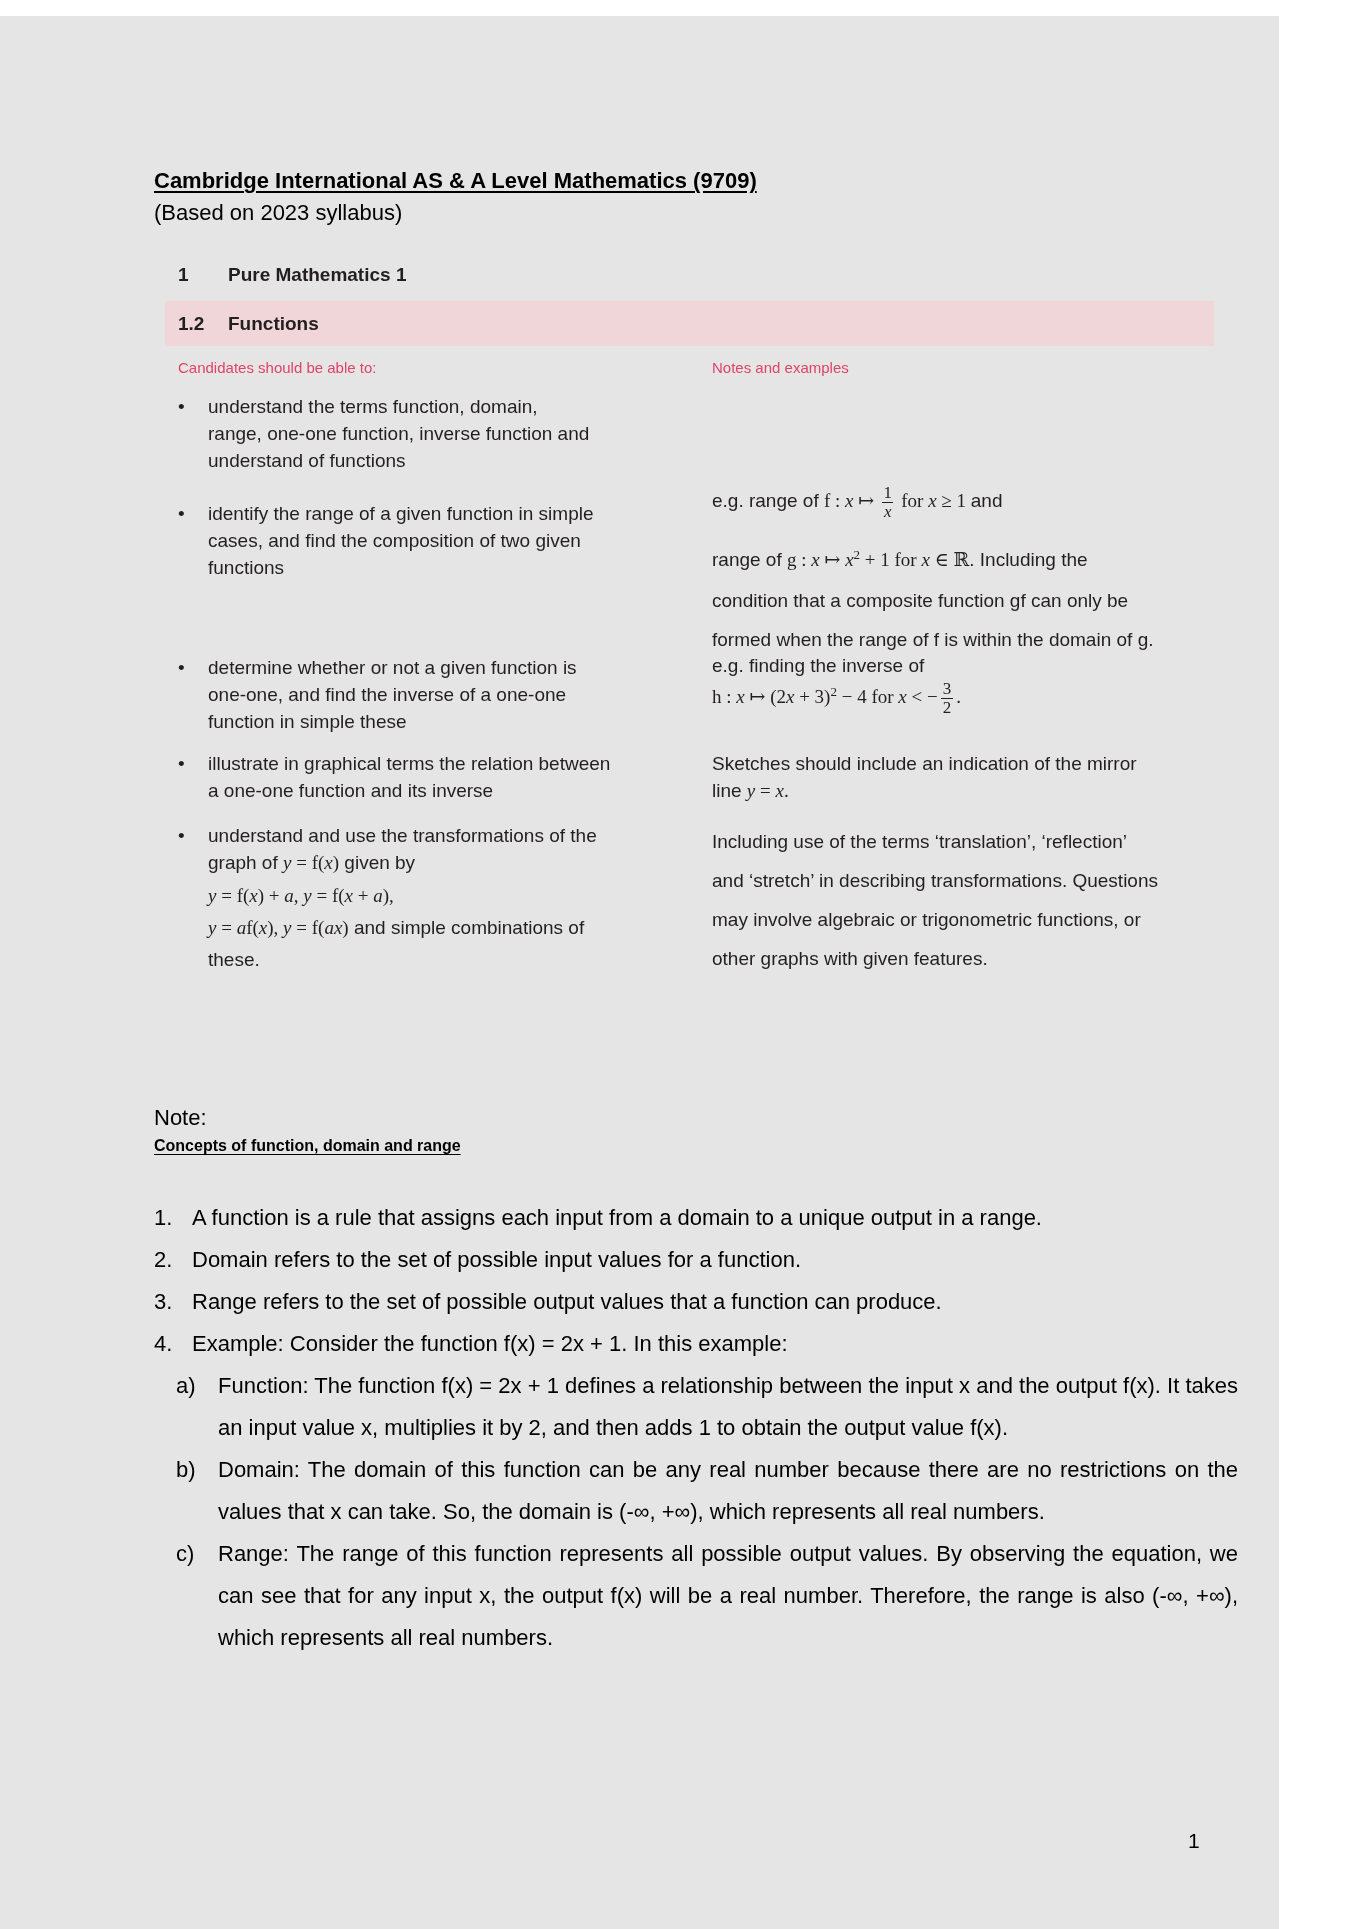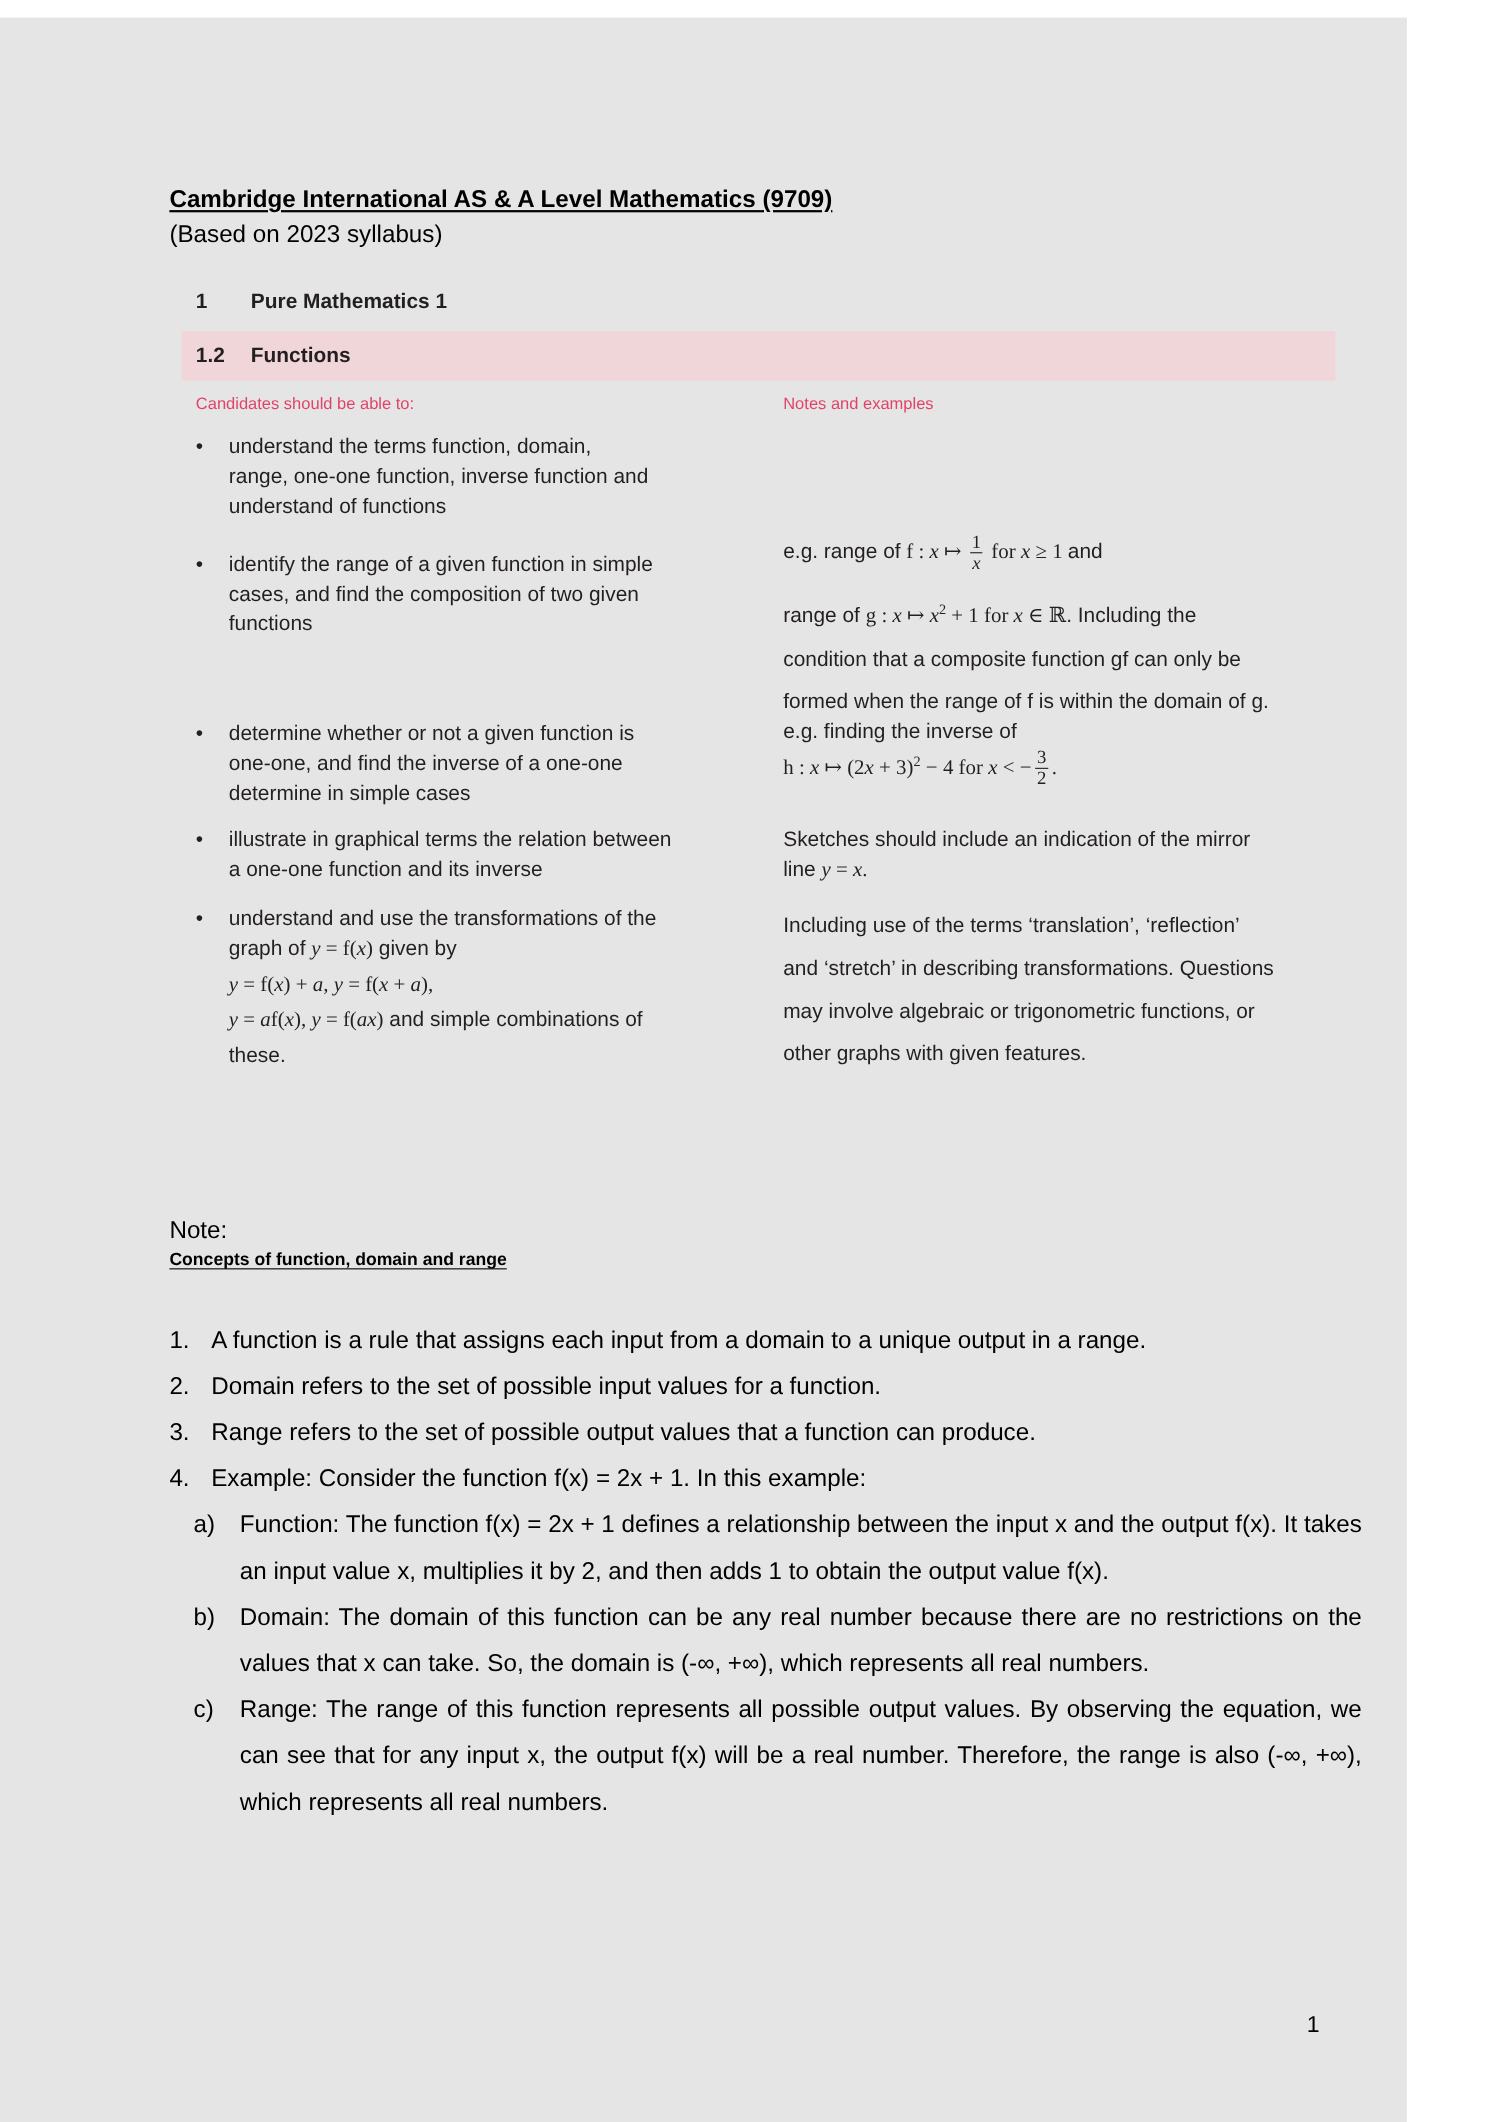--- a/index.html
+++ b/index.html
@@ -81,21 +81,21 @@
         <div class="line"><span class="st">identify the range of a given function in simple</span></div>
         <div class="line"><span class="st">cases, and find the composition of two given</span></div>
         <div class="line"><span class="st">functions</span></div>
       </div>
   </div>
   <div class="abs obj" style="left:178px;top:638px">
     <span class="dot">•</span>
     <div class="obj-text">
         <div class="line"><span class="st">determine whether or not a given function is</span></div>
         <div class="line"><span class="st">one-one, and find the inverse of a one-one</span></div>
-        <div class="line"><span class="st">determine in simple cases</span></div>
+        <div class="line"><span class="st">function in simple these</span></div>
       </div>
   </div>
   <div class="abs obj" style="left:178px;top:734px">
     <span class="dot">•</span>
     <div class="obj-text">
         <div class="line"><span class="st">illustrate in graphical terms the relation between</span></div>
         <div class="line"><span class="st">a one-one function and its inverse</span></div>
       </div>
   </div>
   <div class="abs obj" style="left:178px;top:806px">

